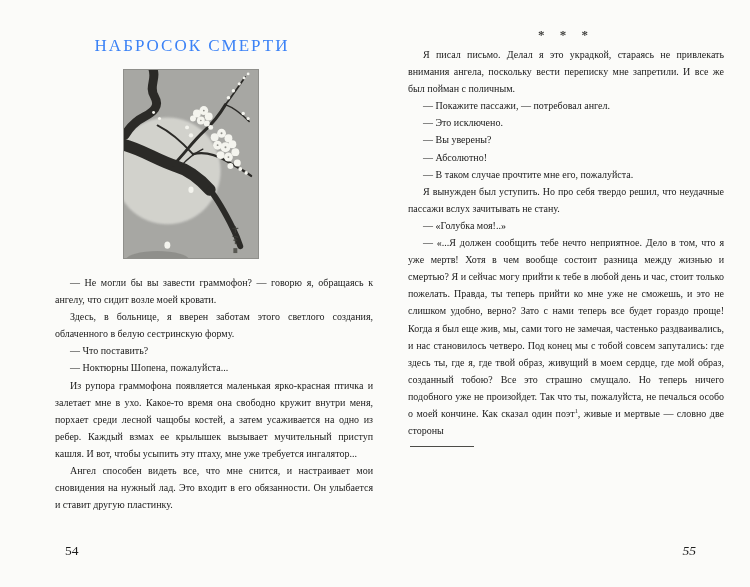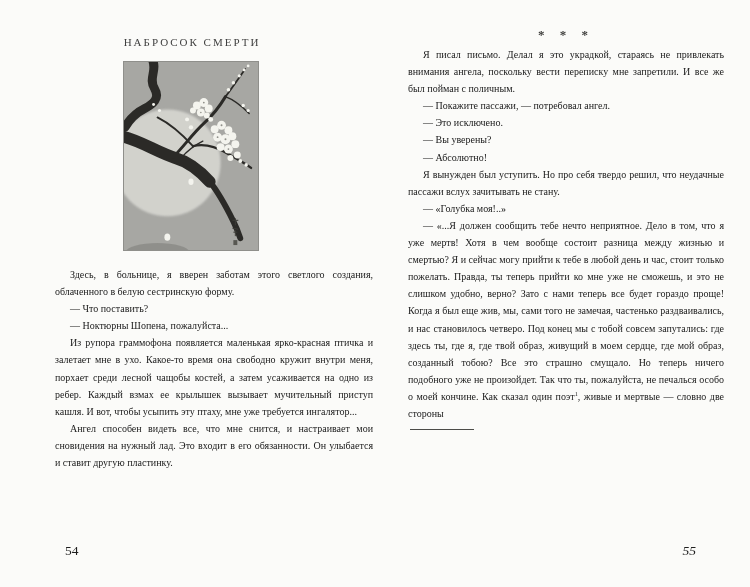--- a/index.html
+++ b/index.html
@@ -6,22 +6,22 @@
   body{
     width:750px;height:587px;position:relative;overflow:hidden;
     background:#fbfbf9;color:#1e1e1e;
     font-family:"Liberation Serif","DejaVu Serif",serif;
   }
   .col{position:absolute;}
   .col-left{left:55px;top:36px;width:318px;}
   .col-right{left:408px;top:26px;width:316px;}
 
   .chapter-title{
-    font-size:11px;font-weight:normal;letter-spacing:2px;
-    text-align:center;margin:0 44px 0 0;color:#404040;
+    font-size:17px;font-weight:normal;letter-spacing:2px;
+    text-align:center;margin:0 44px 0 0;color:#3b82f6;
   }
 
   .art-frame{
     width:136px;height:190px;margin:13px 0 0 68px;
     border:1px solid #8f8f8b;box-sizing:border-box;background:#a7a7a3;
     line-height:0;
   }
 
   .body-text{margin-top:15px;}
   .body-text p{
@@ -115,37 +115,39 @@
           <circle cx="78" cy="51" r="0.8"></circle>
       </g>
       <g stroke="#3c3c37" stroke-width="1" fill="none">
         <path d="M110,160 l6,0 M113,158 l0,7 M110,168 l6,1 M111,172 l4,0 M113,170 l0,6"></path>
         <rect x="111" y="180" width="4" height="5" fill="#4a4a44" stroke="none" opacity="0.85"></rect>
       </g>
     </svg>
   </div>
 
   <div class="body-text">
+    <p>— Не могли бы вы завести граммофон? — говорю я, обращаясь к ангелу, что сидит возле моей кровати.</p>
     <p>Здесь, в больнице, я вверен заботам этого светлого создания, облаченного в белую сестринскую форму.</p>
     <p>— Что поставить?</p>
     <p>— Ноктюрны Шопена, пожалуйста...</p>
     <p>Из рупора граммофона появляется маленькая ярко-красная птичка и залетает мне в ухо. Какое-то время она свободно кружит внутри меня, порхает среди лесной чащобы костей, а затем усаживается на одно из ребер. Каждый взмах ее крылышек вызывает мучительный приступ кашля. И вот, чтобы усыпить эту птаху, мне уже требуется ингалятор...</p>
     <p>Ангел способен видеть все, что мне снится, и настраивает мои сновидения на нужный лад. Это входит в его обязанности. Он улыбается и ставит другую пластинку.</p>
   </div>
 </div>
 
 <div class="col col-right">
   <div class="separator">* * *</div>
 
   <div class="body-text">
     <p>Я писал письмо. Делал я это украдкой, стараясь не привлекать внимания ангела, поскольку вести переписку мне запретили. И все же был пойман с поличным.</p>
     <p>— Покажите пассажи, — потребовал ангел.</p>
     <p>— Это исключено.</p>
     <p>— Вы уверены?</p>
     <p>— Абсолютно!</p>
+    <p>— В таком случае прочтите мне его, пожалуйста.</p>
     <p>Я вынужден был уступить. Но про себя твердо решил, что неудачные пассажи вслух зачитывать не стану.</p>
     <p>— «Голубка моя!..»</p>
     <p><span>— «...Я должен сообщить тебе нечто неприятное. Дело в том, что я уже мертв! Хотя в чем вообще состоит разница между жизнью и смертью? Я и сейчас могу прийти к тебе в любой день и час, стоит только пожелать. Правда, ты теперь прийти ко мне уже не сможешь, и это не слишком удобно, верно? Зато с нами теперь все будет гораздо проще! Когда я был еще жив, мы, сами того не замечая, частенько раздваивались, и нас становилось четверо. Под конец мы с тобой совсем запутались: где здесь ты, где я, где твой образ, живущий в моем сердце, где мой образ, созданный тобою? Все это страшно смущало. Но теперь ничего подобного уже не произойдет. Так что ты, пожалуйста, не печалься особо о моей кончине. Как сказал один поэт</span><sup>1</sup><span>, живые и мертвые — словно две стороны</span></p>
   </div>
 
   <div class="footnote-block">
     <div class="footnote-rule"></div>
 
   </div>
 </div>

